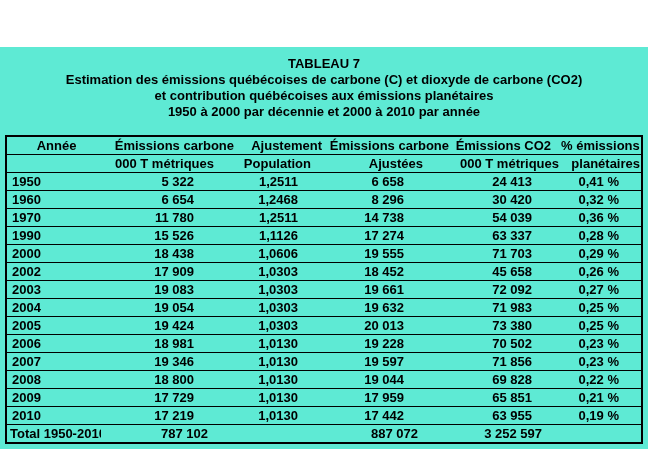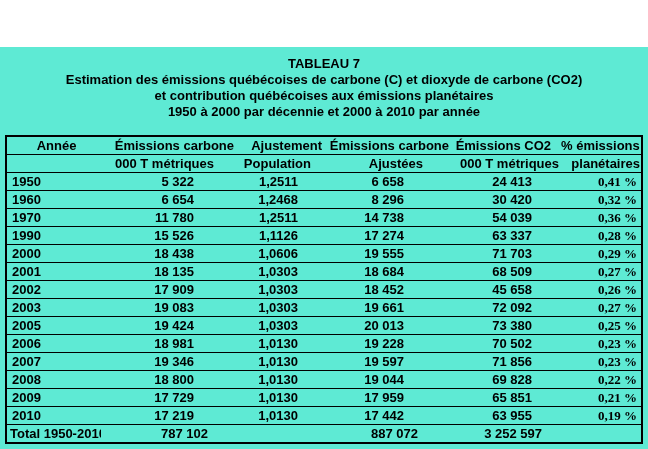--- a/index.html
+++ b/index.html
@@ -53,21 +53,21 @@
   thead tr.h2 th:nth-child(4) { padding-right: 28px; }
   thead tr.h2 th:nth-child(5) { padding-right: 2px; }
   thead tr.h2 th:nth-child(6) { padding-right: 1px; }
 
   tbody td { text-align: right; }
   tbody td:nth-child(1) { text-align: left; padding-left: 5px; }
   tbody td:nth-child(2) { padding-right: 44px; }
   tbody td:nth-child(3) { padding-right: 25px; }
   tbody td:nth-child(4) { padding-right: 47px; }
   tbody td:nth-child(5) { padding-right: 29px; }
-  tbody td:nth-child(6) { padding-right: 4px; font-family: Liberation Serif, serif; }
+  tbody td:nth-child(6) { padding-right: 22px; }
 
   tfoot td { text-align: right; }
   tfoot td:nth-child(1) { text-align: left; padding-left: 3px; }
   tfoot td:nth-child(2) { padding-right: 30px; }
   tfoot td:nth-child(4) { padding-right: 33px; }
   tfoot td:nth-child(5) { padding-right: 19px; }
 </style>
 </head>
 <body>
 
@@ -141,42 +141,42 @@
         </tr>
         <tr>
           <td>2000</td>
           <td>18 438</td>
           <td>1,0606</td>
           <td>19 555</td>
           <td>71 703</td>
           <td>0,29 %</td>
         </tr>
         <tr>
-          <td>2001</td>
-          <td>18 135</td>
-          <td>1,0303</td>
-          <td>18 684</td>
-          <td>68 509</td>
-          <td>0,27 %</td>
-        </tr>
-        <tr>
           <td>2002</td>
           <td>17 909</td>
           <td>1,0303</td>
           <td>18 452</td>
           <td>45 658</td>
           <td>0,26 %</td>
         </tr>
         <tr>
           <td>2003</td>
           <td>19 083</td>
           <td>1,0303</td>
           <td>19 661</td>
           <td>72 092</td>
           <td>0,27 %</td>
+        </tr>
+        <tr>
+          <td>2004</td>
+          <td>19 054</td>
+          <td>1,0303</td>
+          <td>19 632</td>
+          <td>71 983</td>
+          <td>0,25 %</td>
         </tr>
         <tr>
           <td>2005</td>
           <td>19 424</td>
           <td>1,0303</td>
           <td>20 013</td>
           <td>73 380</td>
           <td>0,25 %</td>
         </tr>
         <tr>

